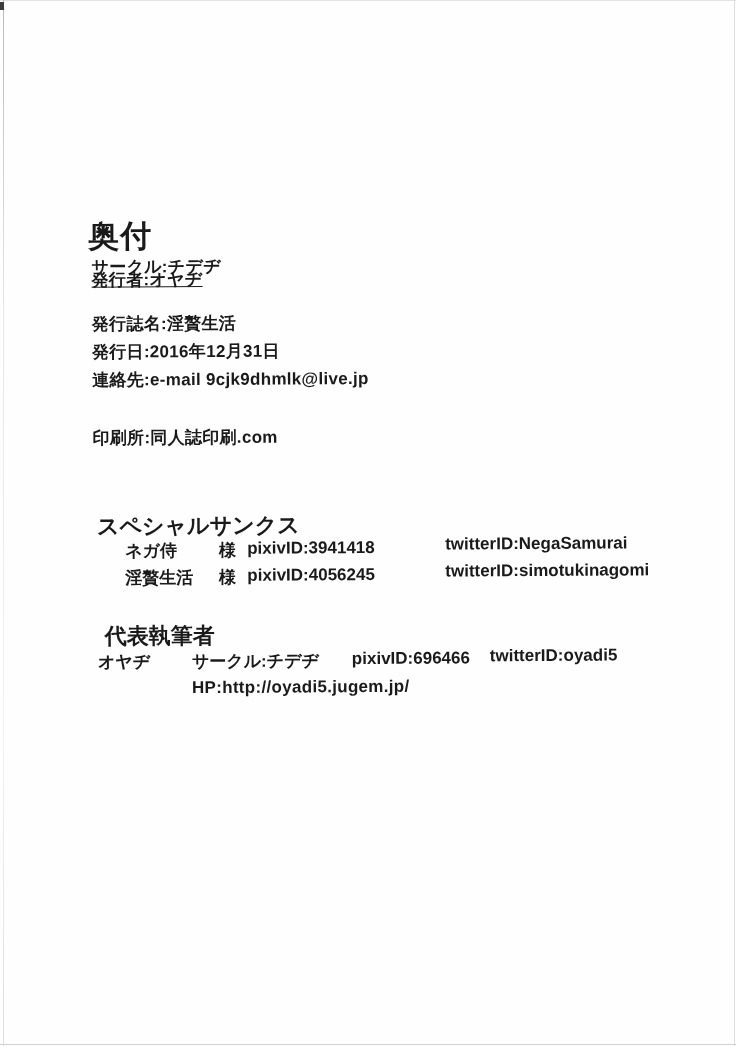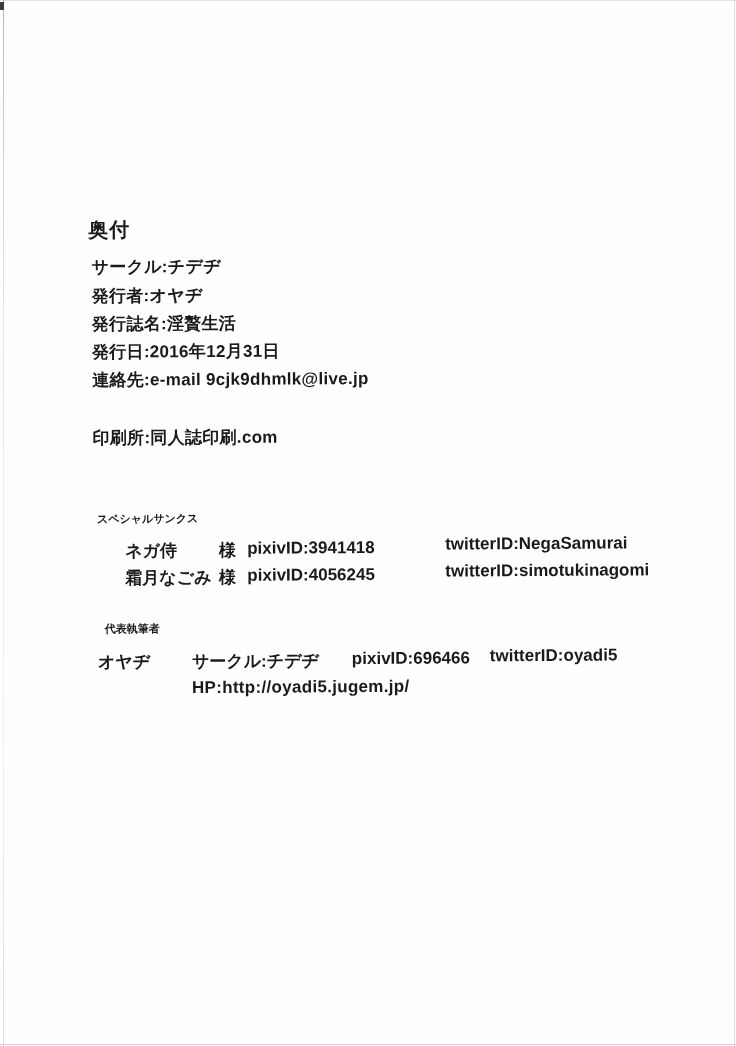--- a/index.html
+++ b/index.html
@@ -22,29 +22,29 @@
     inset: 0;
     transform: rotate(-0.35deg);
     transform-origin: 50% 50%;
   }
   .abs {
     position: absolute;
     white-space: nowrap;
     line-height: 1.25;
   }
   .doc-heading {
-    font-size: 20px;
+    font-size: 31px;
     letter-spacing: 1px;
   }
   .doc-line {
     font-size: 17px;
     letter-spacing: 0.3px;
   }
   .section-heading {
-    font-size: 11px;
+    font-size: 22px;
   }
   .thanks-row {
     position: absolute;
     left: 97px;
     height: 24px;
     width: 600px;
     font-size: 17px;
   }
   .thanks-name {
     display: inline-block;
@@ -87,38 +87,38 @@
 </style>
 </head>
 <body>
 
 <div class="page">
   <div class="content">
 
     <div class="abs doc-heading" style="left:90px; top:216px;">奥付</div>
 
     <div class="abs doc-line" style="left:93px; top:255px;">サークル:チデヂ</div>
-    <div class="abs doc-line" style="left:93px; top:284px;">発行者:オヤヂ</div>
+    <div class="abs doc-line" style="left:93px; top:268px;text-decoration:underline;">発行者:オヤヂ</div>
     <div class="abs doc-line" style="left:93px; top:312px;">発行誌名:淫贅生活</div>
     <div class="abs doc-line" style="left:93px; top:340px;">発行日:2016年12月31日</div>
     <div class="abs doc-line" style="left:93px; top:368px;">連絡先:e-mail 9cjk9dhmlk@live.jp</div>
 
     <div class="abs doc-line" style="left:93px; top:426px;">印刷所:同人誌印刷.com</div>
 
     <div class="abs section-heading" style="left:97px; top:511px;">スペシャルサンクス</div>
 
     <div class="thanks-row" style="top:538px;">
       <span class="thanks-name">ネガ侍</span>
       <span class="thanks-honorific">様</span>
       <span class="thanks-pixiv">pixivID:3941418</span>
       <span class="thanks-twitter">twitterID:NegaSamurai</span>
     </div>
 
     <div class="thanks-row" style="top:565px;">
-      <span class="thanks-name">霜月なごみ</span>
+      <span class="thanks-name">淫贅生活</span>
       <span class="thanks-honorific">様</span>
       <span class="thanks-pixiv">pixivID:4056245</span>
       <span class="thanks-twitter">twitterID:simotukinagomi</span>
     </div>
 
     <div class="abs section-heading" style="left:97px; top:621px;margin-left:7px;">代表執筆者</div>
 
     <div class="author-row" style="top:649px;">
       <span class="author-name">オヤヂ</span>
       <span class="author-circle">サークル:チデヂ</span>

